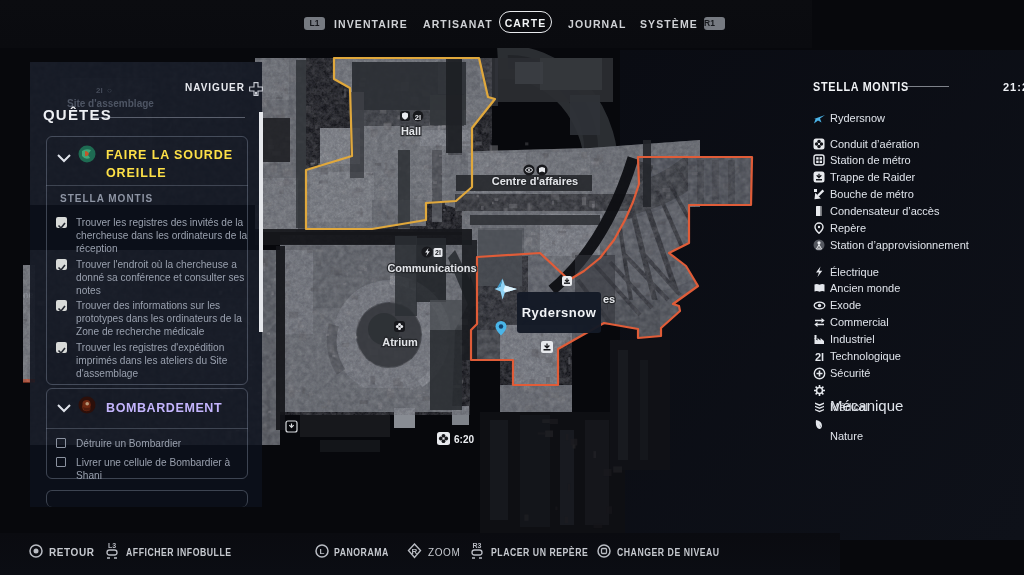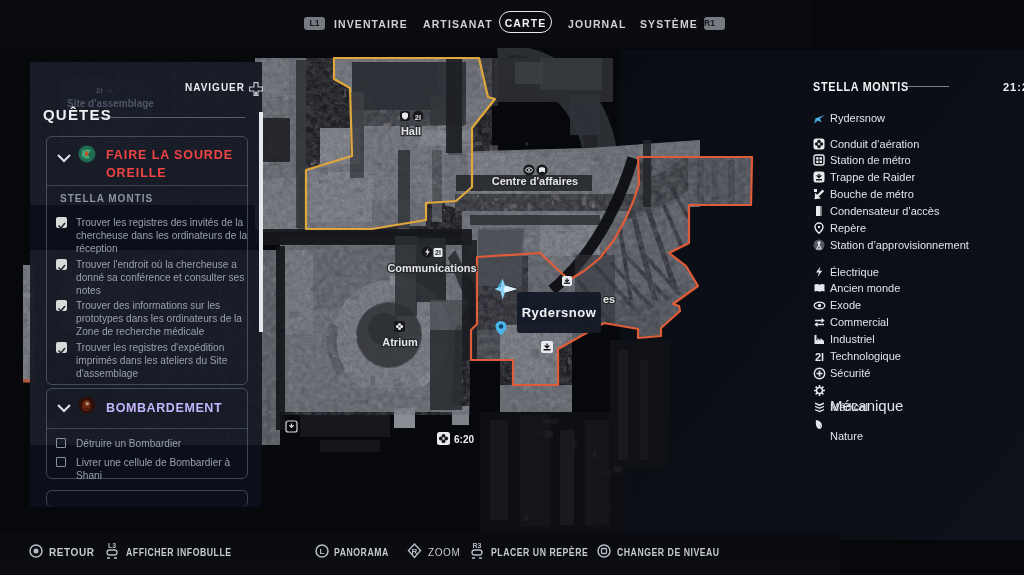--- a/index.html
+++ b/index.html
@@ -977,21 +977,21 @@
   <svg style="position:absolute;left:26px;top:90px" width="16" height="12">
         <path d="M 2 3 l 6 6 6 -6" stroke="#dfe3ea" stroke-width="2" fill="none"></path>
       </svg>
 
   <svg style="position:absolute;left:48px;top:83px" width="18" height="18">
         <circle cx="9" cy="9" r="8.5" fill="#1e6b52"></circle>
         <path d="M 4 6 q 4 -3 9 -1 q -2 4 -5 4 q 3 1 4 4 q -5 2 -8 -2" fill="#3fa578"></path>
         <path d="M 7 6 q 3 0 4 3 q -2 3 -4 2 Z" fill="#c2562a"></path>
       </svg>
 
-  <div style="position:absolute;left:76px;top:84px;width:160px;font-size:12.5px;font-weight:700;letter-spacing:0.9px;line-height:18px;color:#ef4444">FAIRE LA SOURDE<br>OREILLE</div>
+  <div style="position:absolute;left:76px;top:84px;width:160px;font-size:12.5px;font-weight:700;letter-spacing:0.9px;line-height:18px;color:#fde047">FAIRE LA SOURDE<br>OREILLE</div>
 
   <div style="position:absolute;left:16px;top:123px;width:202px;height:1px;background:rgba(145,155,175,0.32)"></div>
 
   <div style="position:absolute;left:30px;top:131px;font-size:10px;font-weight:700;letter-spacing:1px;color:#8e95a4">STELLA MONTIS</div>
   <div style="position:absolute;left:26px;top:155px;width:11px;height:11px;background:#d8dad8;border-radius:2px"><svg width="11" height="11">
           <path d="M 2.5 5.5 l 2.5 2.5 4 -5" stroke="#232730" stroke-width="1.6" fill="none"></path>
         </svg></div>
       <div style="position:absolute;left:46px;top:154px;width:205px;font-size:11px;line-height:13px;color:#99a0ae;transform:scaleX(0.92);transform-origin:0 0;white-space:nowrap">Trouver les registres des invités de la<br>chercheuse dans les ordinateurs de la<br>réception</div>
   <div style="position:absolute;left:26px;top:197px;width:11px;height:11px;background:#d8dad8;border-radius:2px"><svg width="11" height="11">
           <path d="M 2.5 5.5 l 2.5 2.5 4 -5" stroke="#232730" stroke-width="1.6" fill="none"></path>

